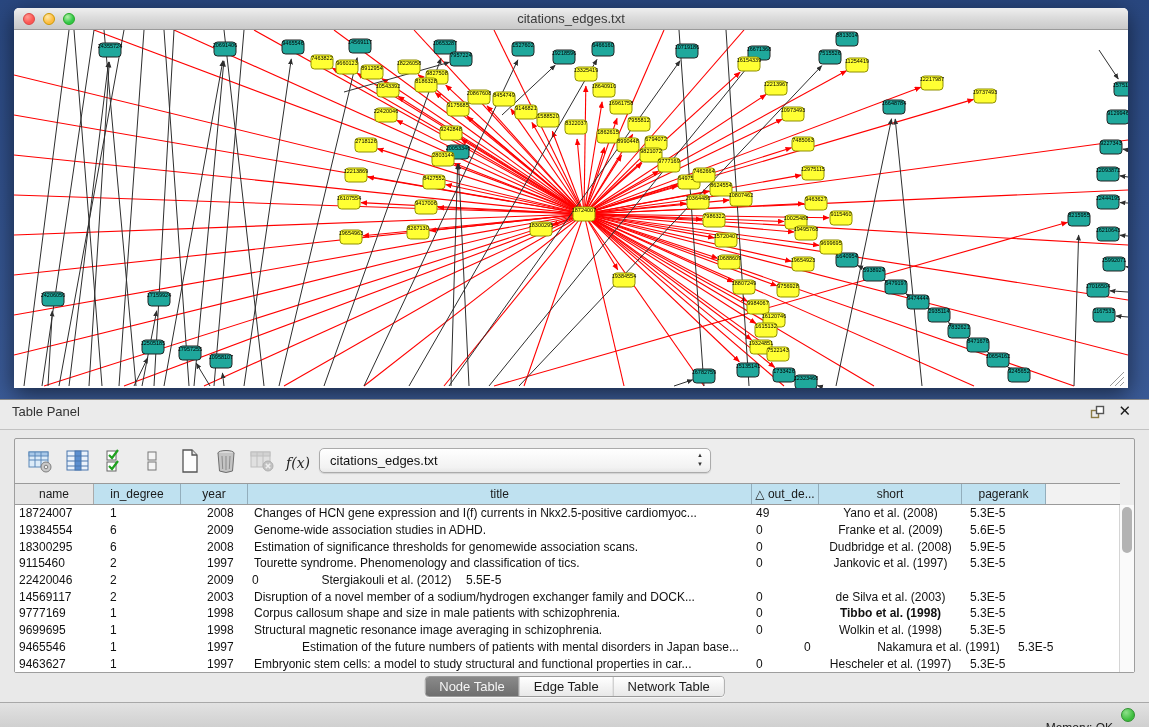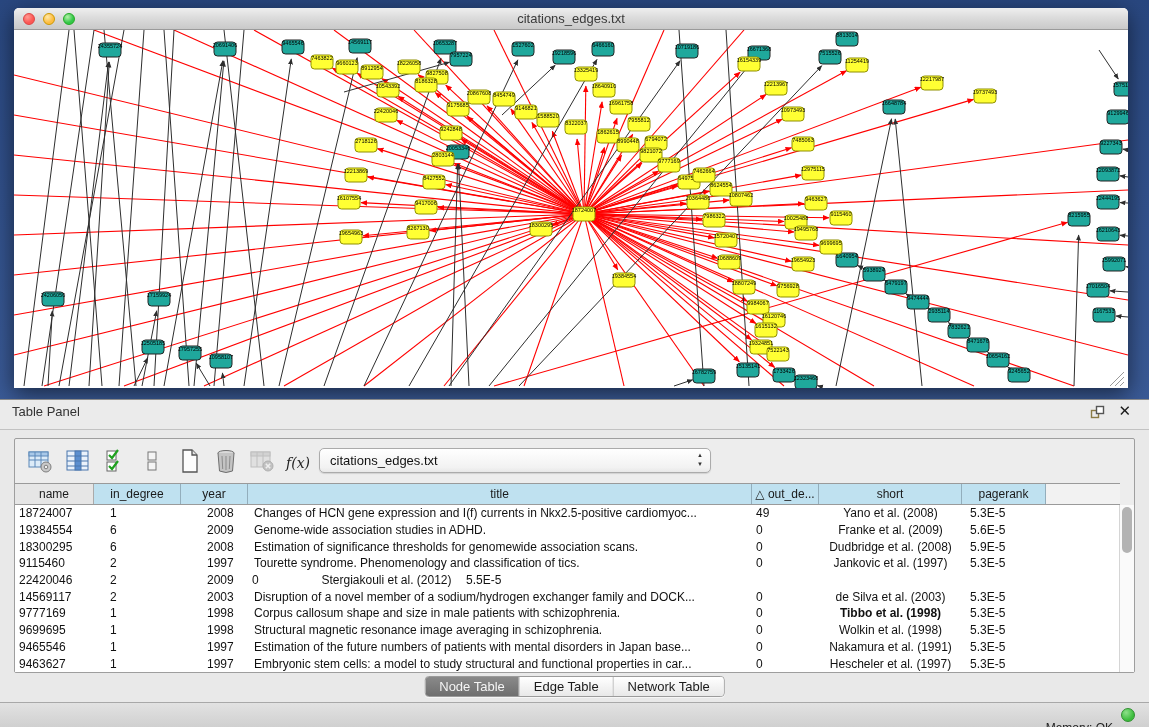--- a/index.html
+++ b/index.html
@@ -829,21 +829,21 @@
             <div class="g-cell" style="width: 67px; padding-left: 26px;">1998</div>
             <div class="g-cell" style="width: 504px; padding-left: 6px;">Structural magnetic resonance image averaging in schizophrenia.</div>
             <div class="g-cell" style="width: 67px; padding-left: 4px;">0</div>
             <div class="g-cell" style="width: 143px; justify-content: center;">Wolkin et al. (1998)</div>
             <div class="g-cell" style="width: 84px; padding-left: 8px;">5.3E-5</div>
           </div>
           <div class="g-row">
             <div class="g-cell" style="width: 79px; padding-left: 4px;">9465546</div>
             <div class="g-cell" style="width: 87px; padding-left: 16px;">1</div>
             <div class="g-cell" style="width: 67px; padding-left: 26px;">1997</div>
-            <div class="g-cell" style="width: 504px; padding-left: 6px;">Estimation of the future numbers of patients with mental disorders in Japan base...</div>
+            <div class="g-cell" style="width: 504px; padding-left: 6px; margin-left: 48px;">Estimation of the future numbers of patients with mental disorders in Japan base...</div>
             <div class="g-cell" style="width: 67px; padding-left: 4px;">0</div>
             <div class="g-cell" style="width: 143px; justify-content: center;">Nakamura et al. (1991)</div>
             <div class="g-cell" style="width: 84px; padding-left: 8px;">5.3E-5</div>
           </div>
           <div class="g-row">
             <div class="g-cell" style="width: 79px; padding-left: 4px;">9463627</div>
             <div class="g-cell" style="width: 87px; padding-left: 16px;">1</div>
             <div class="g-cell" style="width: 67px; padding-left: 26px;">1997</div>
             <div class="g-cell" style="width: 504px; padding-left: 6px;">Embryonic stem cells: a model to study structural and functional properties in car...</div>
             <div class="g-cell" style="width: 67px; padding-left: 4px;">0</div>

